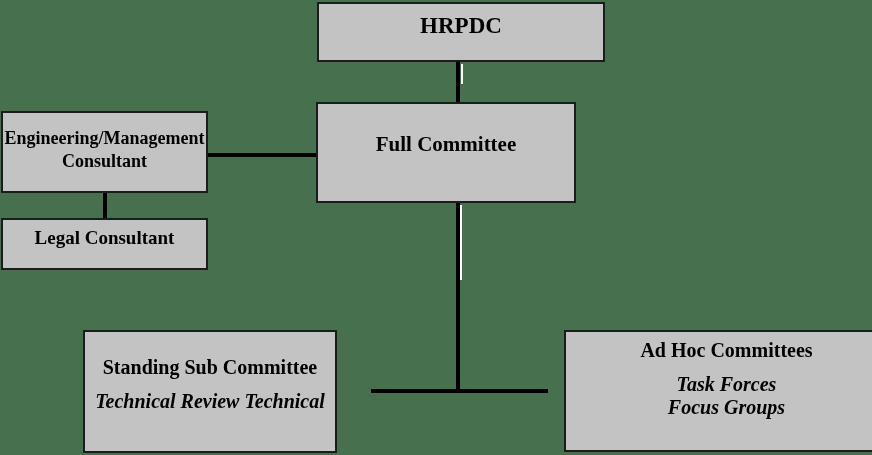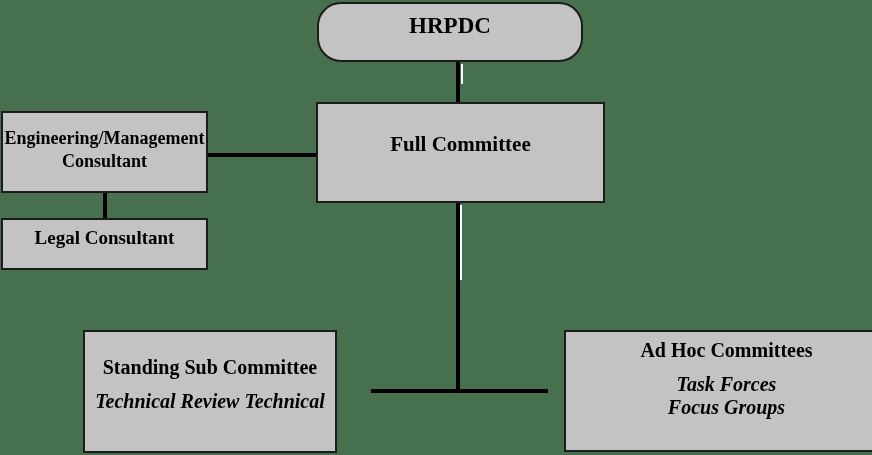--- a/index.html
+++ b/index.html
@@ -24,27 +24,26 @@
     display: flex;
     flex-direction: column;
     align-items: center;
     text-align: center;
   }
   .label { width: 100%; }
   .italic { font-style: italic; }
   .gap { margin-top: 11px; }
 
   .node-hrpdc {
-    left: 317px; top: 2px; width: 266px; height: 60px;
+    left: 317px; top: 2px; width: 288px; height: 60px;
     justify-content: center; padding-bottom: 12px;
     font-size: 23px;
-    border-radius: 24px;
   }
   .node-full-committee {
-    left: 316px; top: 102px; width: 289px; height: 101px;
+    left: 316px; top: 102px; width: 260px; height: 101px;
     justify-content: center; padding-bottom: 16px;
     font-size: 21px;
   }
   .node-engineering {
     left: 1px; top: 111px; width: 207px; height: 82px;
     justify-content: center; padding-bottom: 4px;
     font-size: 18px; line-height: 1.3;
   }
   .node-legal {
     left: 1px; top: 218px; width: 207px; height: 52px;

